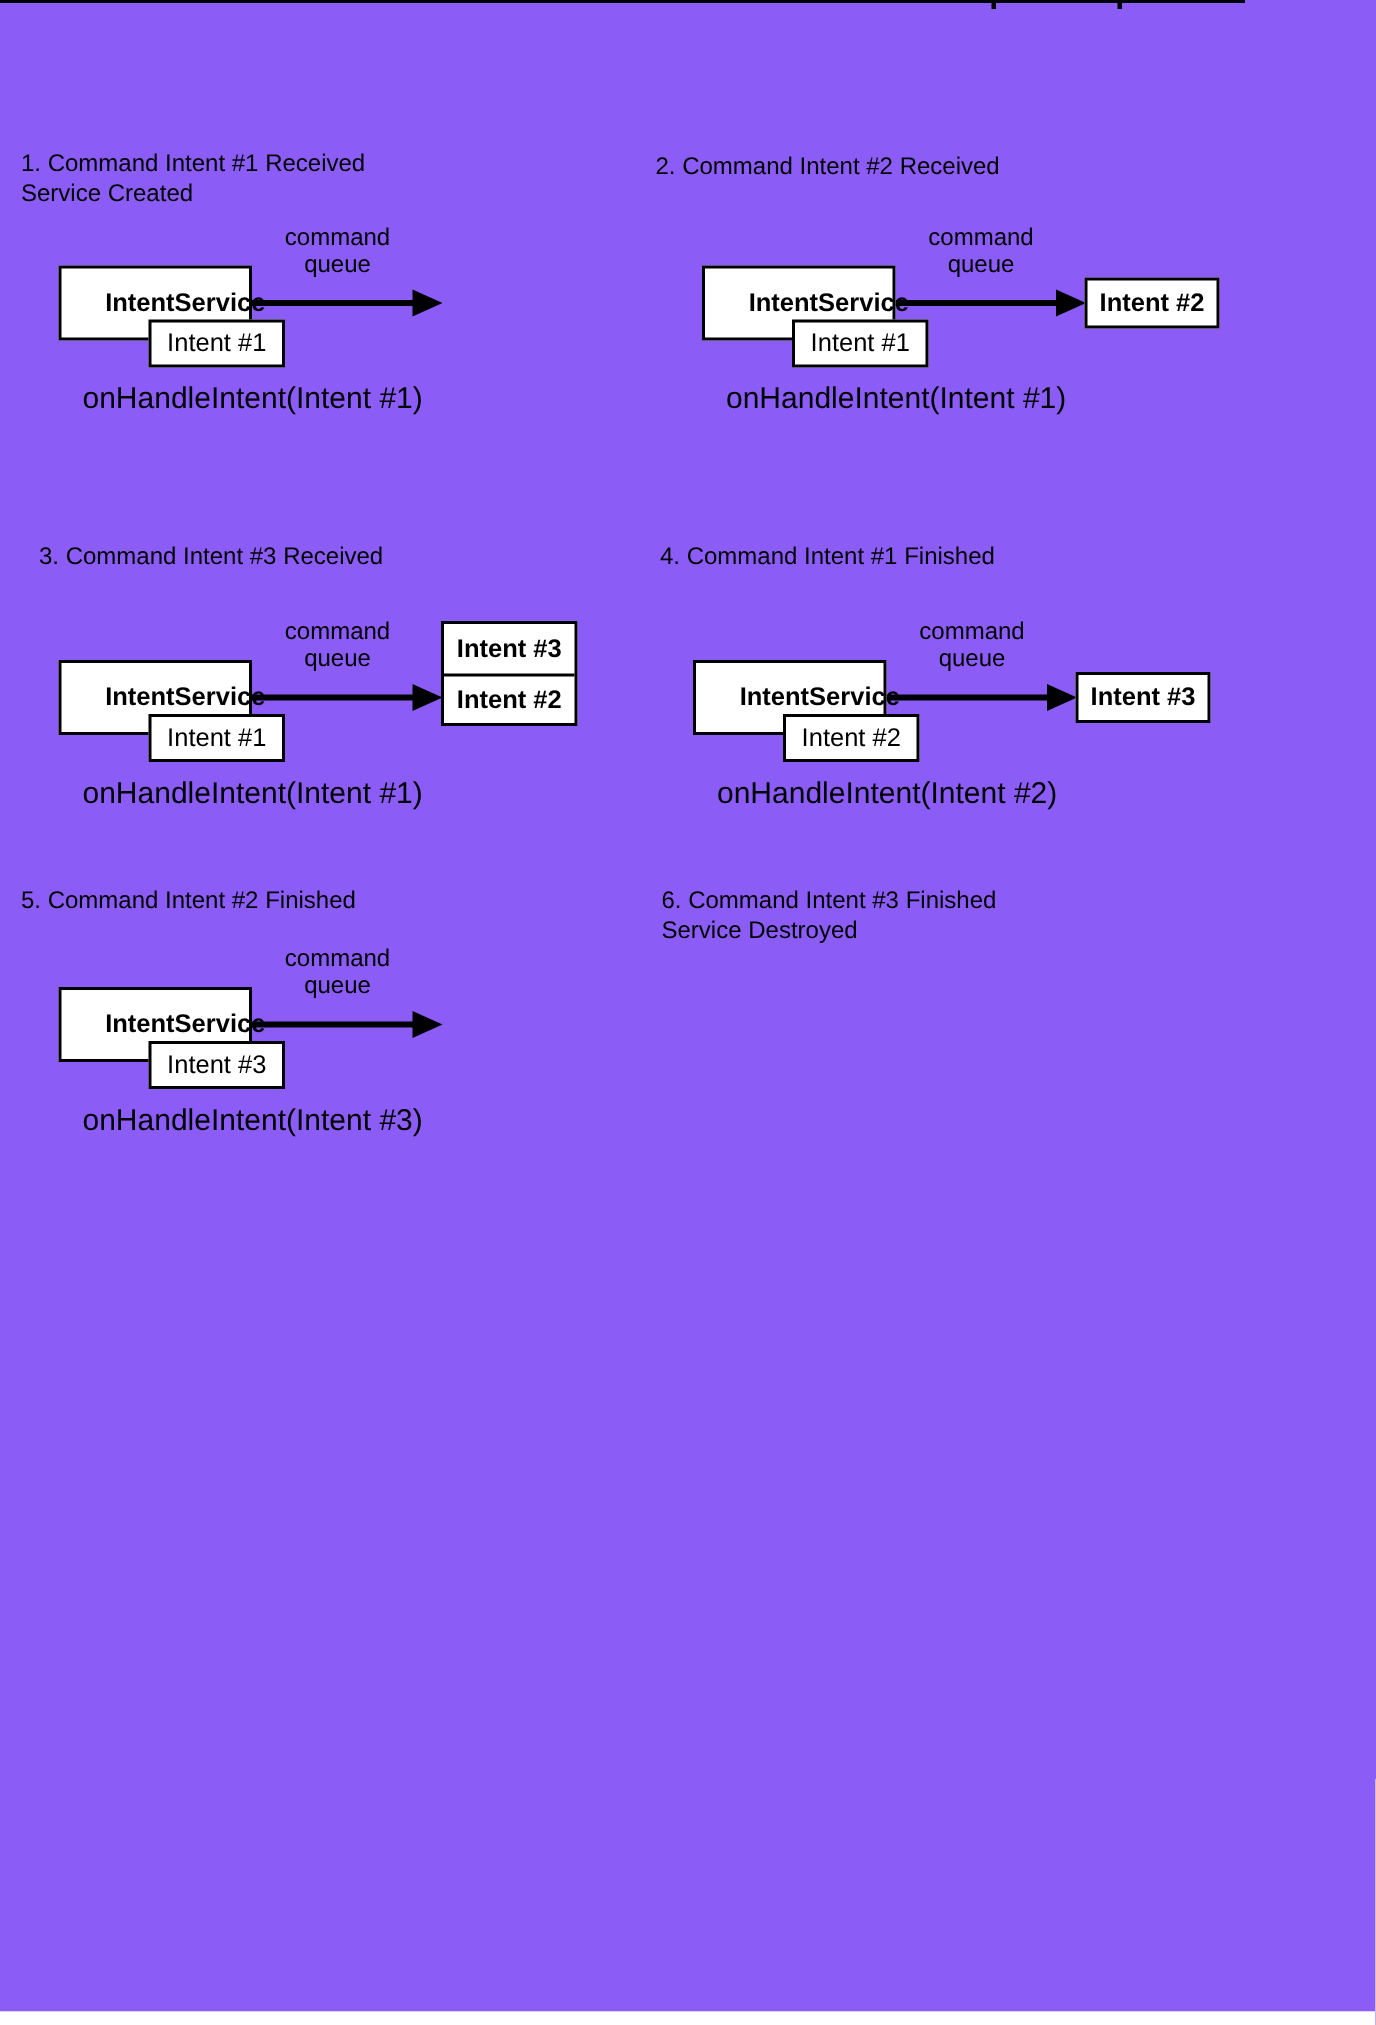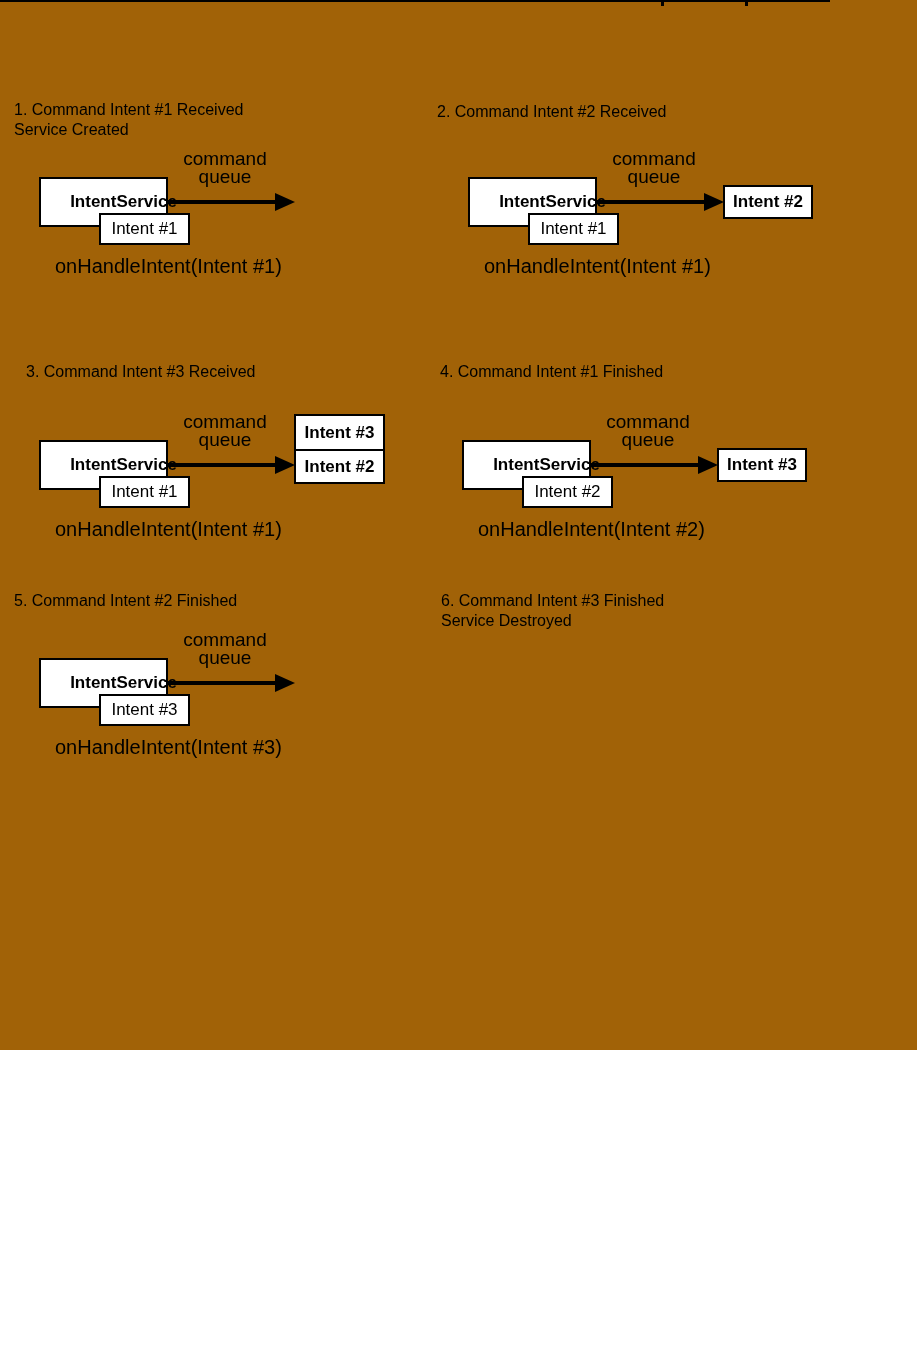--- a/index.html
+++ b/index.html
@@ -1,18 +1,18 @@
 <!DOCTYPE html>
 <html><head>
 <meta charset="utf-8">
 <style>
   html, body { margin:0; padding:0; background:#ffffff; }
   .page {
-    position:relative; width:917px; height:1050px; margin:0 auto;
-    background:#a16207; overflow:hidden;
+    position:relative; width:917px; height:1341px; margin:0 auto;
+    background:#8b5cf6; overflow:hidden;
     font-family:"Liberation Sans","DejaVu Sans",sans-serif; color:#000;
   }
   * { box-sizing:border-box; }
 
   
   .top-rule { position:absolute; left:0; top:0; width:830px; height:2px; background:#000; }
   .top-tick { position:absolute; top:0; width:3px; height:6px; background:#000; }
   .top-tick.t1 { left:661px; }
   .top-tick.t2 { left:745px; }
 
@@ -34,21 +34,21 @@
     font-weight:normal; font-size:17px; white-space:nowrap;
   }
   .arrow-line { position:absolute; left:129px; top:23px; width:110px; height:4px; background:#000; }
   .arrow-head {
     position:absolute; left:236px; top:16px; width:0; height:0;
     border-top:9px solid transparent; border-bottom:9px solid transparent;
     border-left:20px solid #000;
   }
   .queue-label {
     position:absolute; left:106px; top:-27px; width:160px;
-    text-align:center; font-size:19px; line-height:18px; white-space:nowrap;
+    text-align:center; font-size:16px; line-height:18px; white-space:nowrap;
   }
   .queue-single {
     position:absolute; left:255px; top:8px; width:90px; height:34px;
     background:#fff; border:2px solid #000;
     display:flex; align-items:center; justify-content:center;
     font-weight:bold; font-size:17px; white-space:nowrap;
   }
   .queue-stack {
     position:absolute; left:255px; top:-26px; width:91px;
     background:#fff; border:2px solid #000;

